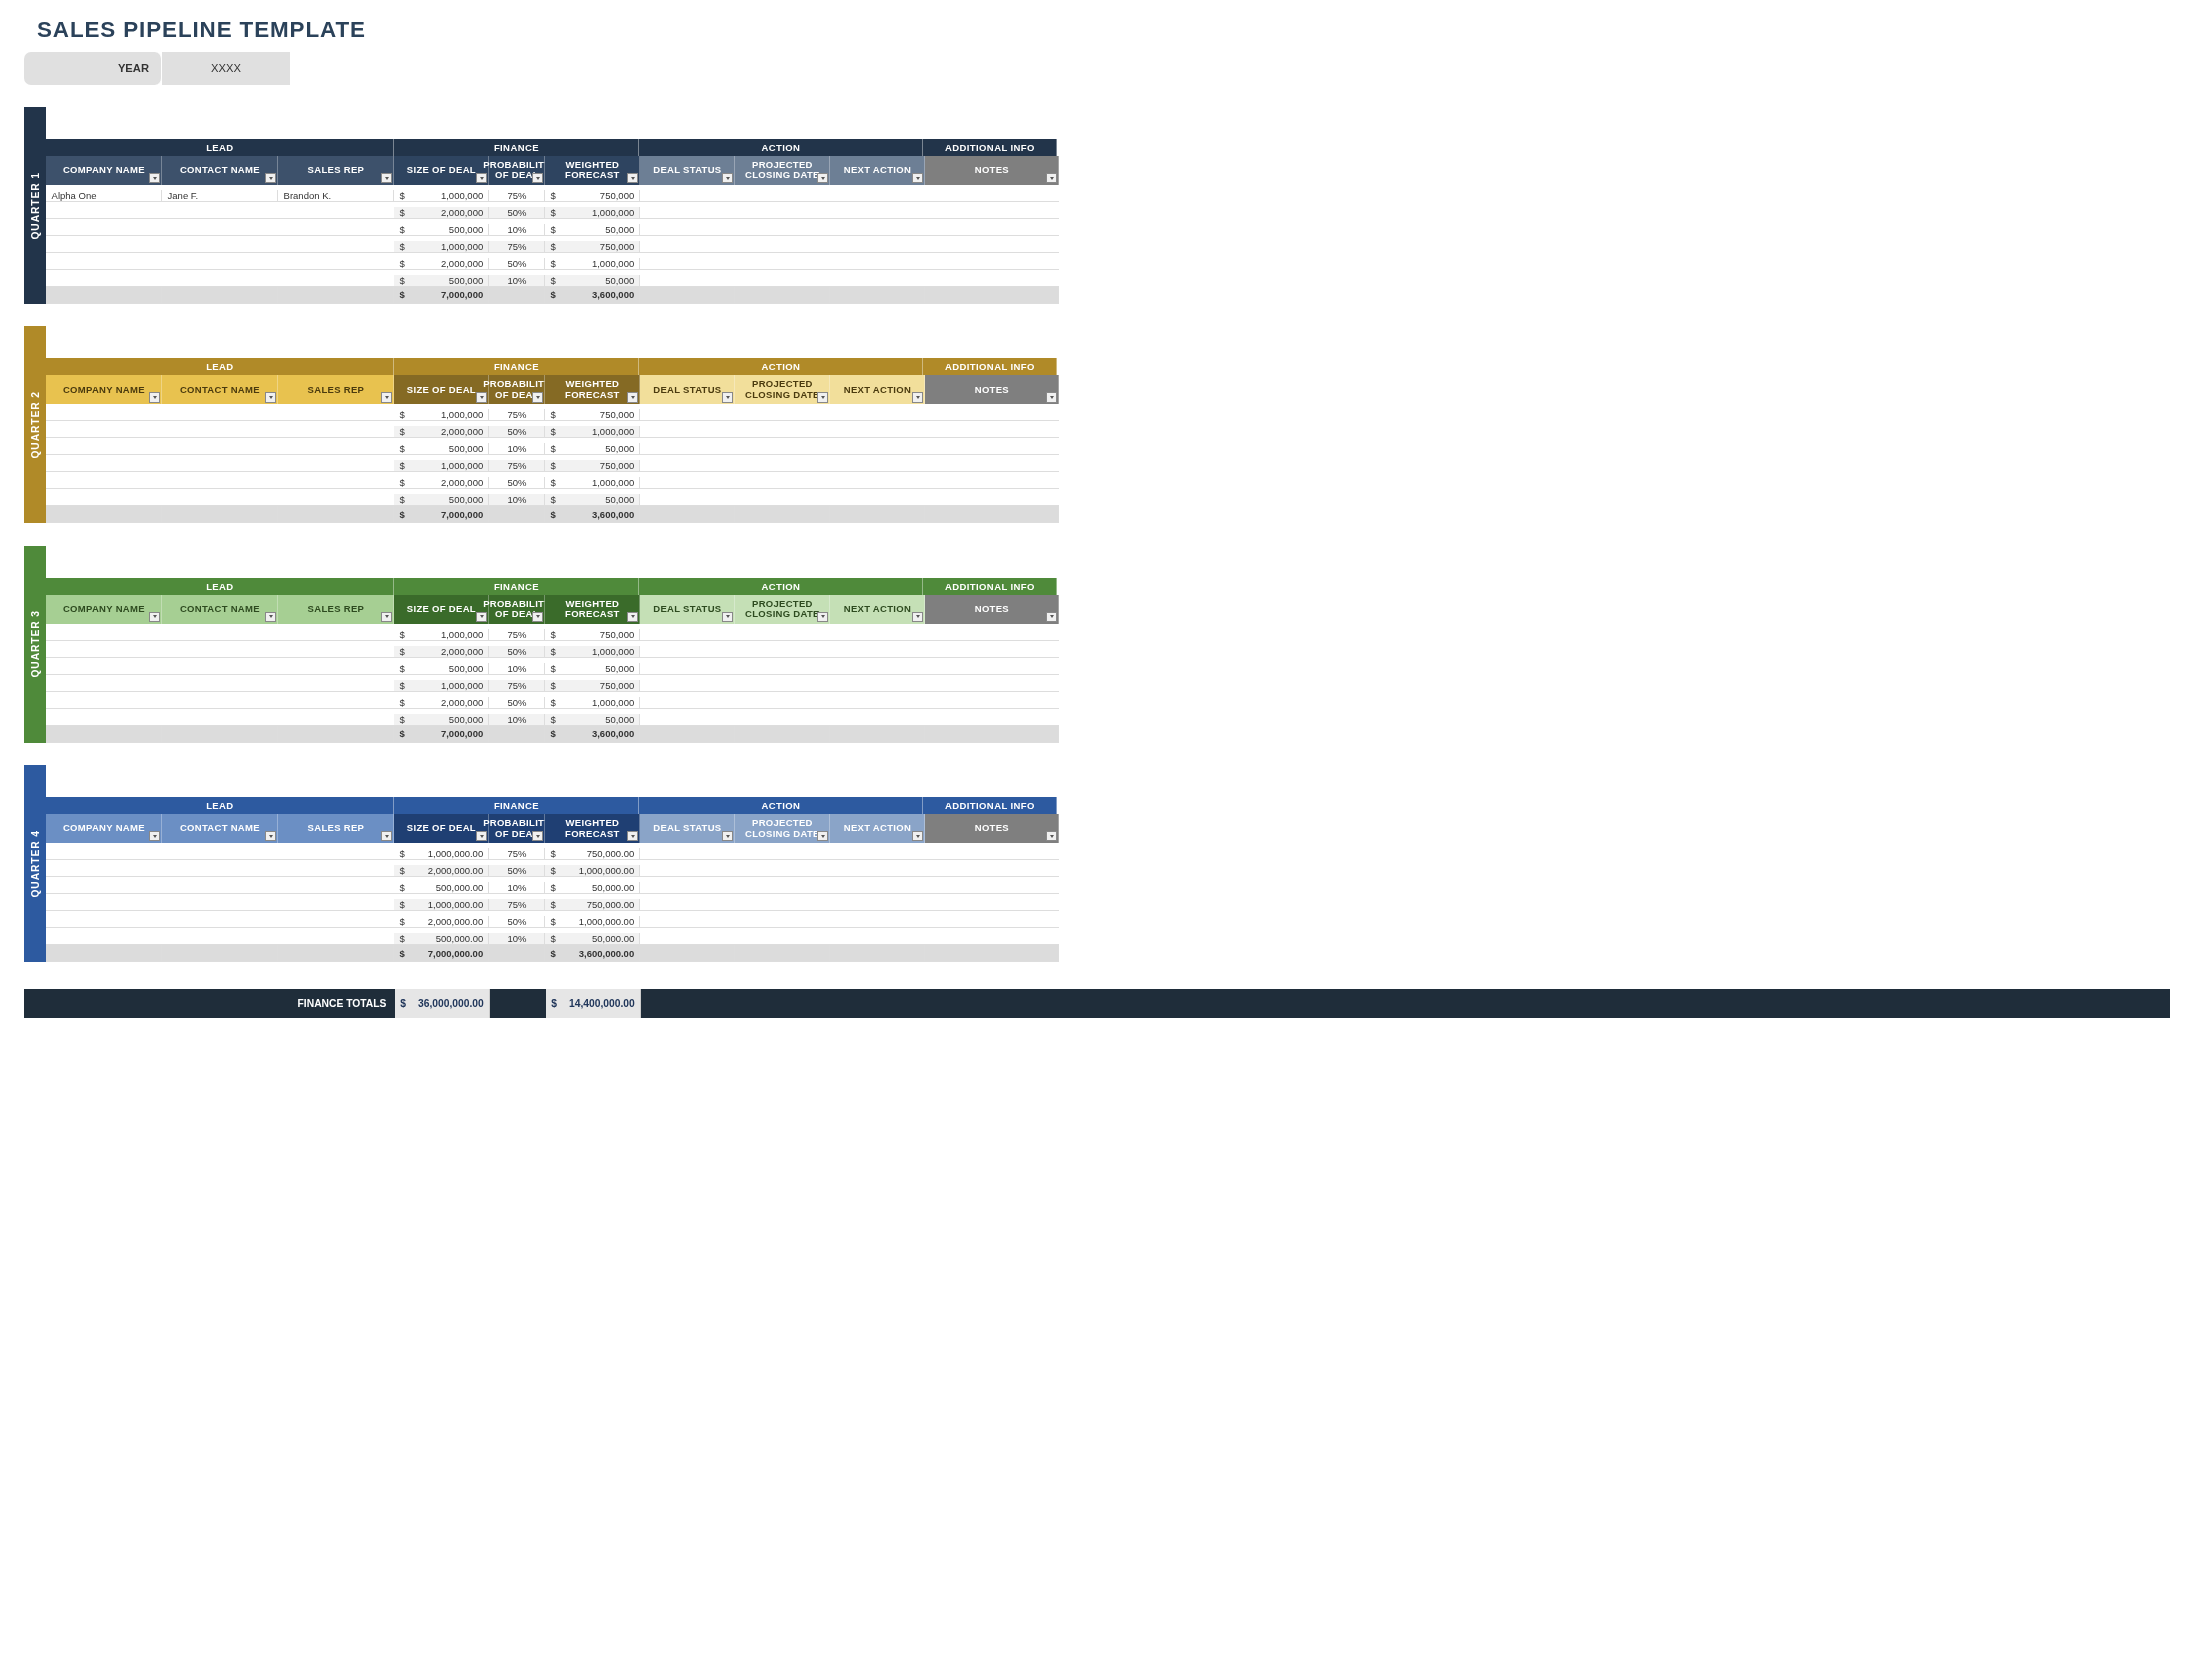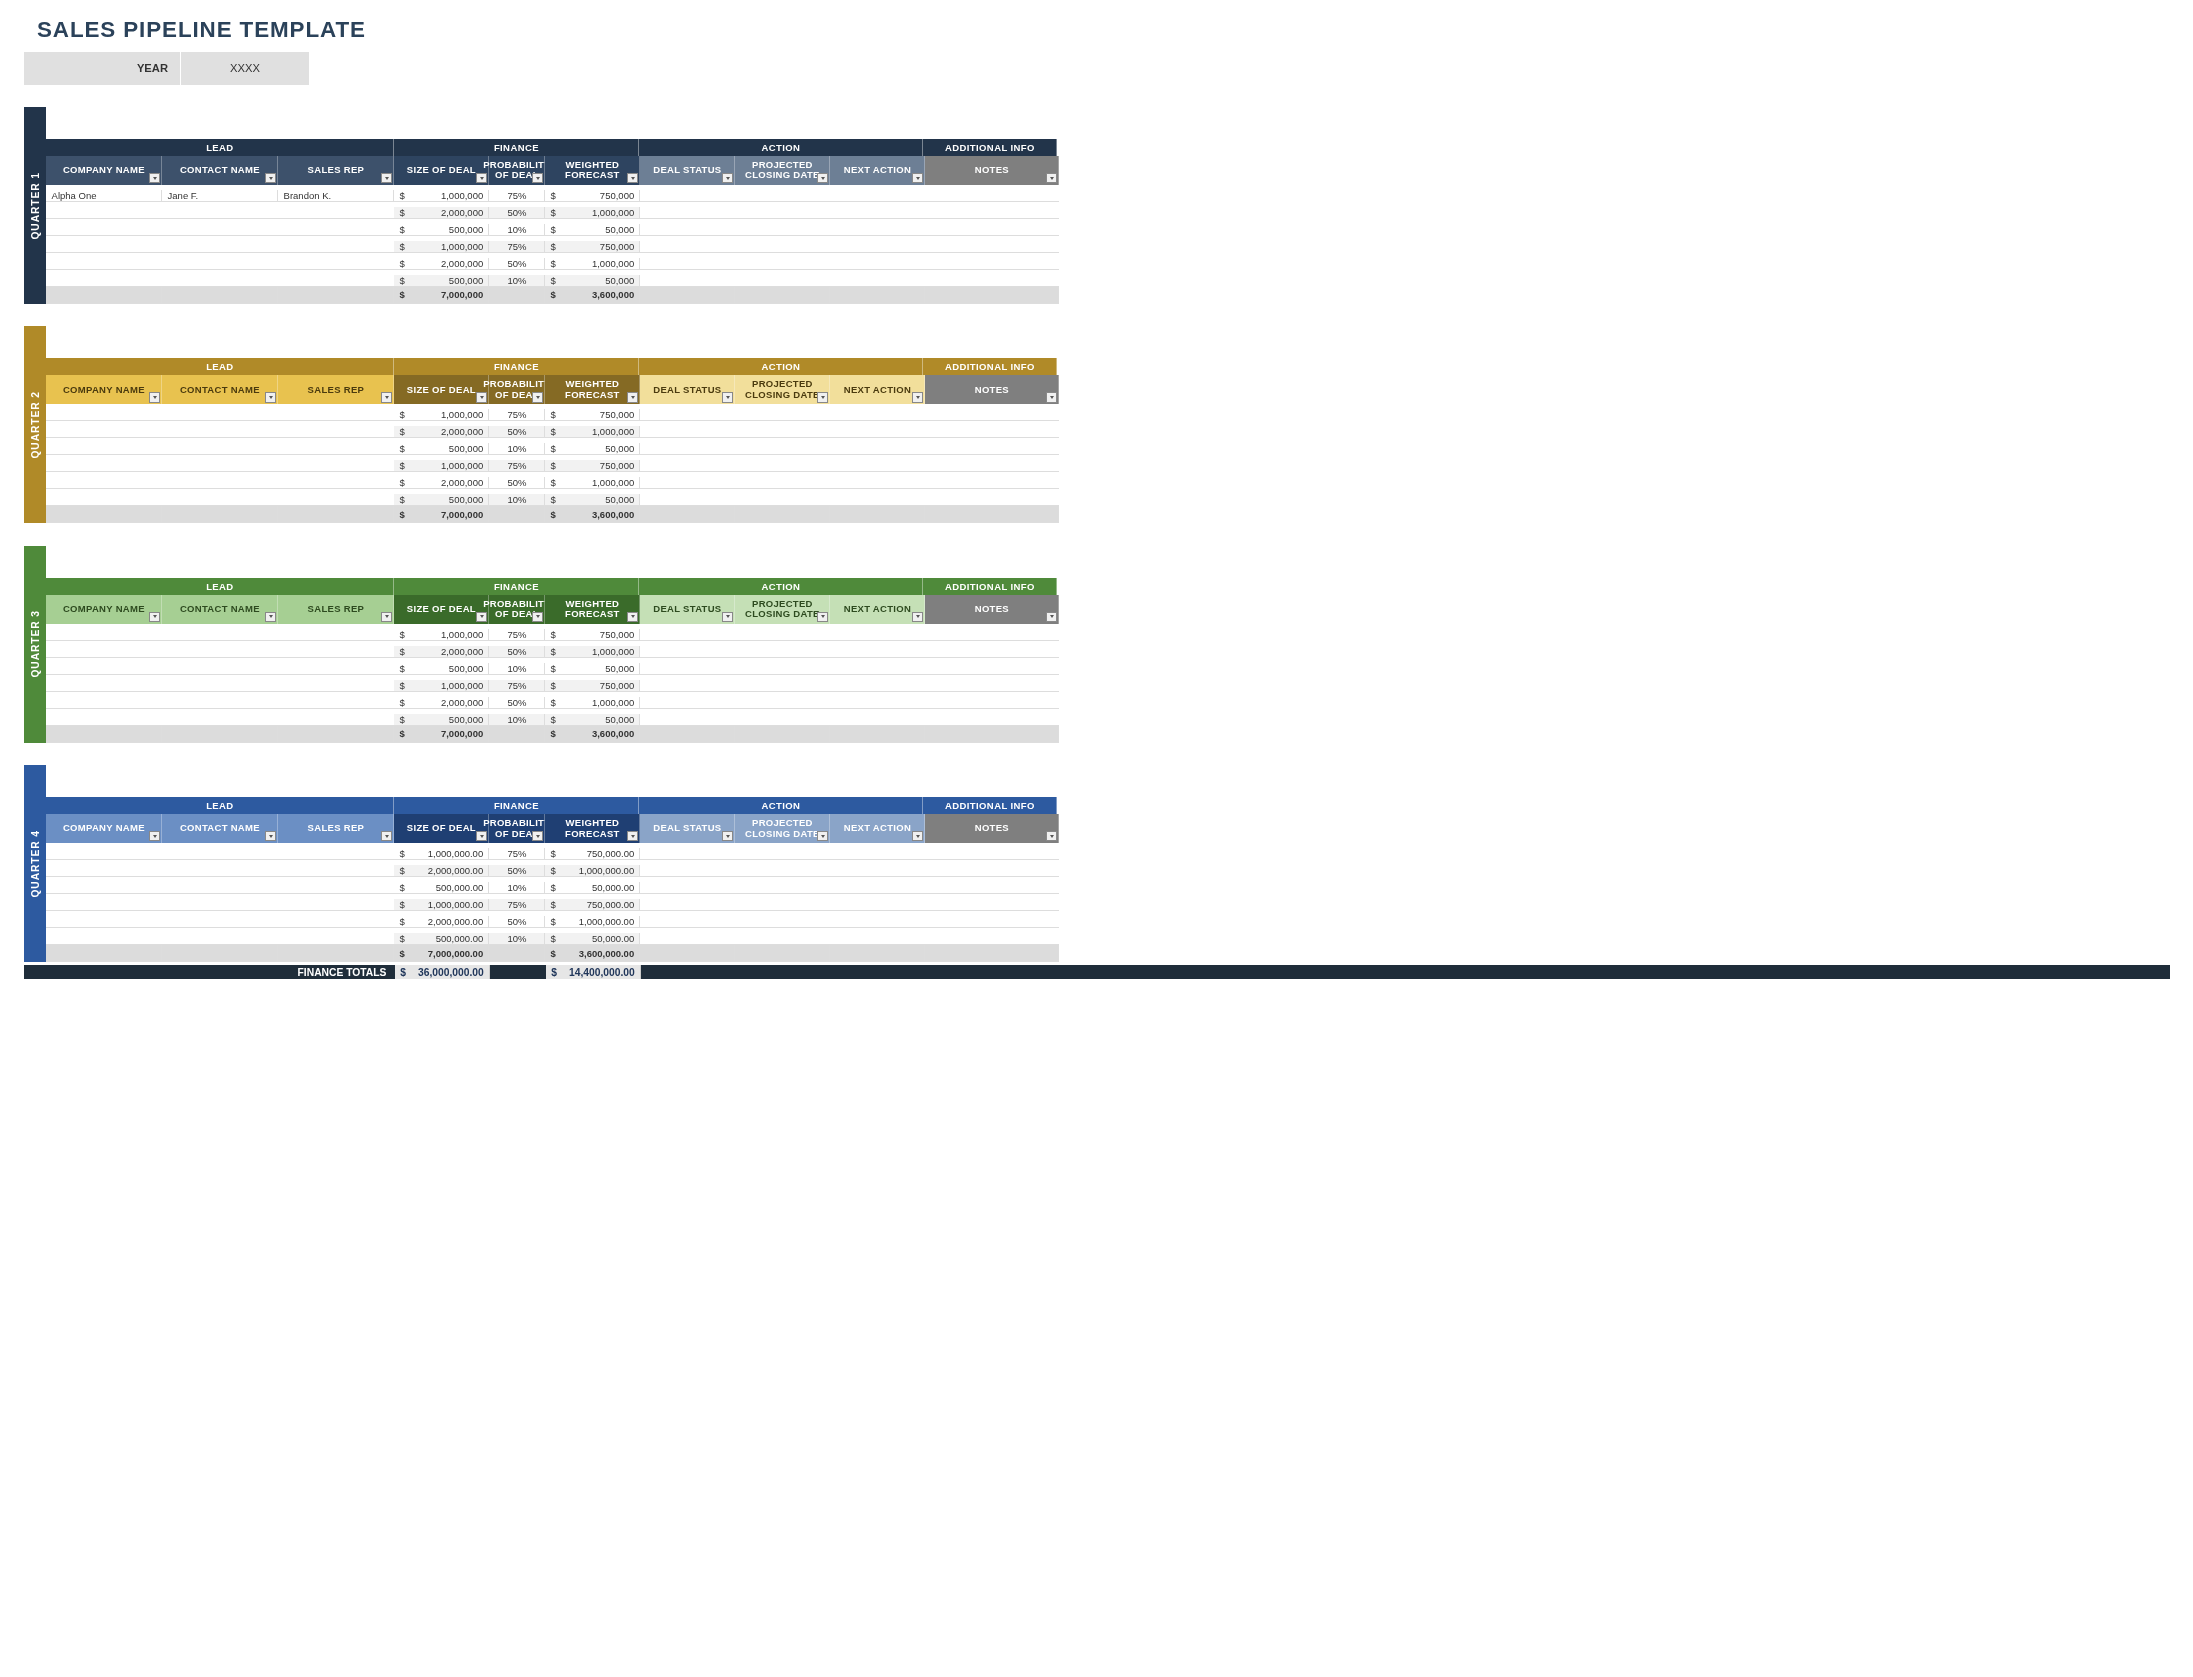--- a/index.html
+++ b/index.html
@@ -1,20 +1,20 @@
 <!DOCTYPE html>
 <html style="font-size:13.8px"><head>
 <meta charset="utf-8">
 <style>
   * { box-sizing: border-box; margin: 0; padding: 0; }
   body { font-family: "Segoe UI", Arial, sans-serif; background: #fff; padding: 17px 24px; color: #333; width: 2194px; transform: scale(1); transform-origin: top left; }
   .title { font-size: 22.4px; font-weight: 600; color: #2b425a; letter-spacing: 0.9px; margin-bottom: 8.6px; margin-left: 13px; }
   .year-row { display: flex; }
   .year-cell { height: 33px; display: flex; align-items: center; justify-content: center; background: #e0e0e0; border-right: 0.9px solid #fff; font-size: 11.2px; color: #333; }
-  .year-label { width: 157px; font-weight: 700; justify-content: flex-end; padding-right: 12px; }
+  .year-label { width: 138px; font-weight: 700; justify-content: flex-end; padding-right: 12px; border-radius: 7px; }
   .year-value { width: 129px; font-weight: 400; }
   .quarter-wrap { display: flex; margin-top: 22.4px; }
   .q-stripe { width: 22.4px; display: flex; align-items: center; justify-content: center; color: #fff; font-weight: 600; font-size: 10.3px; letter-spacing: 0.9px; }
   .q-stripe span { writing-mode: vertical-rl; transform: rotate(180deg); }
   .q-body { flex: 1; margin-top: 32px; }
   .group-row { display: flex; }
   .gcell { height: 17px; display: flex; align-items: center; justify-content: center; color: #fff; font-size: 9.5px; font-weight: 700; letter-spacing: 0.4px; border-right: 0.9px solid rgba(255,255,255,0.4); }
   .col-row { display: flex; }
   .ccell { height: 29px; display: flex; align-items: center; justify-content: center; color: #fff; font-size: 9.5px; font-weight: 700; letter-spacing: 0.3px; position: relative; border-right: 0.9px solid rgba(255,255,255,0.3); text-align: center; line-height: 1.1; padding: 0 3.4px; }
   .ccell .dd { position: absolute; right: 1.7px; bottom: 1.7px; width: 10.3px; height: 10.3px; background: #f0f0f0; border: 0.9px solid #888; display: flex; align-items: center; justify-content: center; }
@@ -27,21 +27,21 @@
   .dcell.cur { justify-content: space-between; }
   .dcell.cur .sym { width: 8.6px; }
   .tot-row { display: flex; height: 17px; font-size: 9.5px; font-weight: 700; }
   .tot-row .dcell { background: #dcdcdc; }
   .w-lead { width: 116px; }
   .w-size { width: 95px; }
   .w-prob { width: 56px; }
   .w-fcst { width: 95px; }
   .w-act { width: 95px; }
   .w-notes { width: 134px; }
-  .finance-totals { display: flex; margin-top: 3px; height: 14px; }
+  .finance-totals { display: flex; margin-top: 27px; height: 29px; }
   .ft-label { width: 371px; background: #1f2d3a; color: #fff; display: flex; align-items: center; justify-content: flex-end; font-size: 10.3px; font-weight: 700; padding-right: 8.6px; }
   .ft-cell { display: flex; justify-content: space-between; align-items: center; background: #e6e6e6; font-size: 10.3px; font-weight: 700; padding: 0 5.2px; border-right: 0.9px solid #ccc; color: #20365a; }
   .ft-gap { background: #1f2d3a; }
   
   .q1-stripe { background: #22344a; } .q1-grp { background: #22344a; } .q1-col { background: #3d516b; } .q1-fin { background: #2e4460; } .q1-act { background: #6d7f95; } .q1-note { background: #7f7f7f; }
   .q2-stripe { background: #b08a28; } .q2-grp { background: #b08a28; } .q2-col { background: #e8c24f; color:#4a3a0e; } .q2-fin { background: #856a24; } .q2-act { background: #f2df9b; color:#4a3a0e; } .q2-note { background: #7f7f7f; }
   .q3-stripe { background: #4f8a3a; } .q3-grp { background: #4f8a3a; } .q3-col { background: #a6cf93; color:#2d4a1f; } .q3-fin { background: #3a6b2a; } .q3-act { background: #c5e0b6; color:#2d4a1f; } .q3-note { background: #7f7f7f; }
   .q4-stripe { background: #2d5aa0; } .q4-grp { background: #2d5aa0; } .q4-col { background: #6b8fc4; } .q4-fin { background: #1f3f73; } .q4-act { background: #8aa4c8; } .q4-note { background: #7f7f7f; }
 </style>
 </head>

